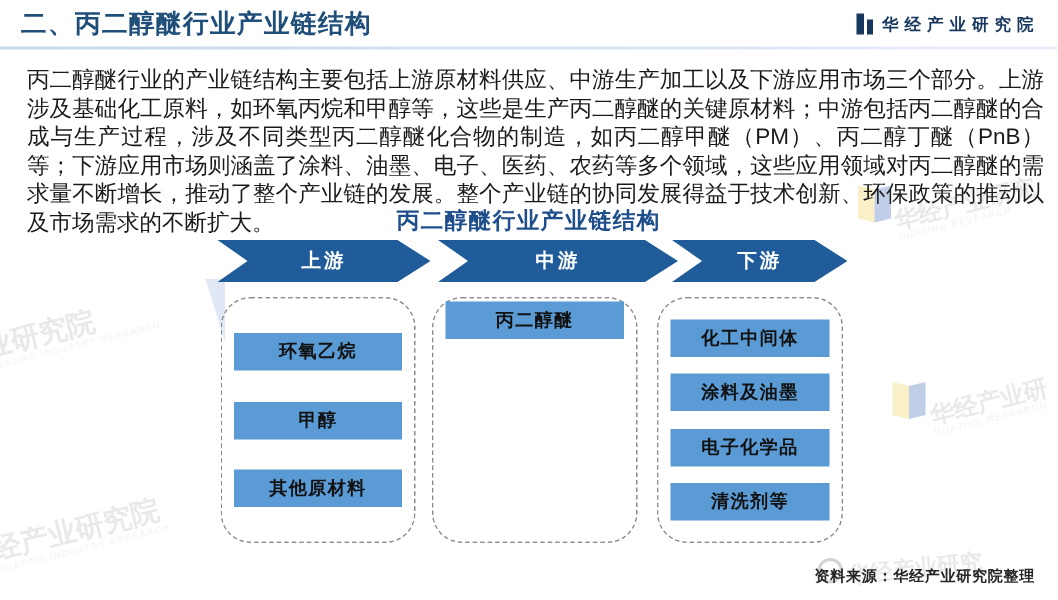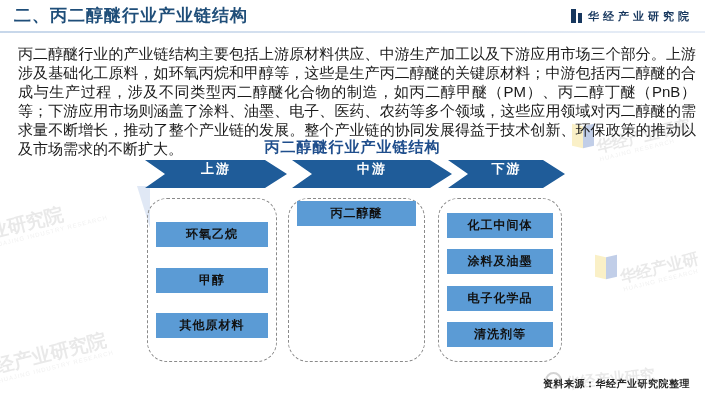--- a/index.html
+++ b/index.html
@@ -26,21 +26,21 @@
     position:absolute;left:14px;top:40px;width:678px;margin:4px;
     font-size:15px;line-height:19px;text-align:justify;color:#1a1a1a;
   }
   
   .diagram-title{
     position:absolute;left:0;top:138px;width:705px;text-align:center;
     font-size:15px;font-weight:bold;color:#1F4E8C;letter-spacing:1px;
   }
   .arrow{
     position:absolute;top:160px;height:28px;background:#1F5C99;color:#fff;
-    display:flex;justify-content:center;
+    display:flex;align-items:center;justify-content:center;
     font-size:13px;font-weight:bold;letter-spacing:2px;
     clip-path:polygon(0 0,calc(100% - 22px) 0,100% 50%,calc(100% - 22px) 100%,0 100%,20px 50%);
   }
   .arrow.a1{left:145px;width:142px;}
   .arrow.a2{left:292px;width:160px;}
   .arrow.a3{left:448px;width:117px;}
   .col{
     position:absolute;top:198px;height:164px;box-sizing:border-box;
     border:1.6px dashed #8a8a8a;border-radius:20px;
     display:flex;flex-direction:column;justify-content:space-evenly;align-items:center;

